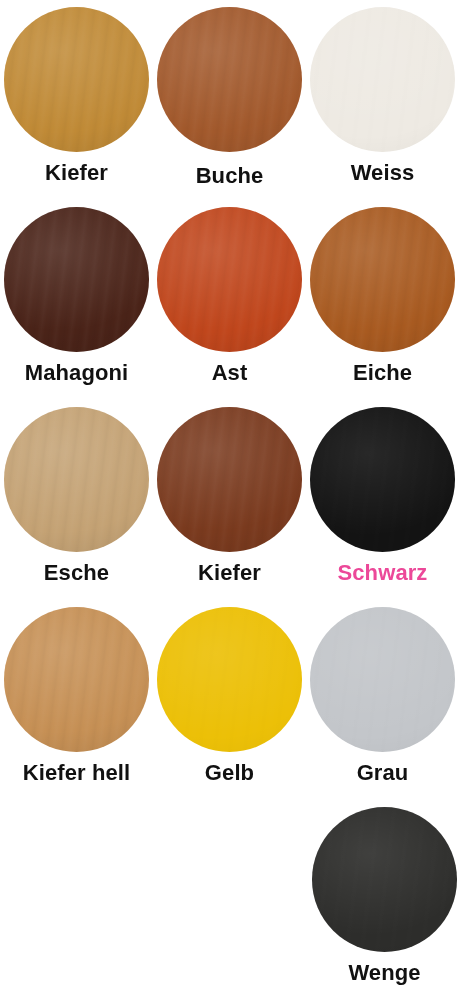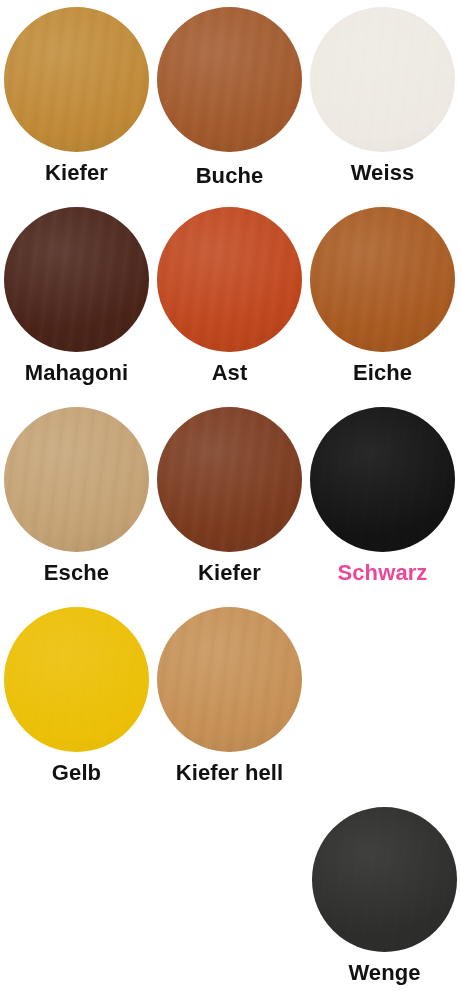--- a/index.html
+++ b/index.html
@@ -151,26 +151,30 @@
       <div class="swatch-label" style="color: rgb(17, 17, 17);">Kiefer</div>
     </div>
     <div class="swatch-cell">
       <div class="swatch-disc flat" style="background-color: rgb(19, 19, 19);"></div>
       <div class="swatch-label" style="color: #ec4899;">Schwarz</div>
     </div>
   </div>
 
   <div class="swatch-row">
     <div class="swatch-cell">
+      <div class="swatch-disc" style="background-color: rgb(198, 144, 85);"></div>
+      <div class="swatch-label" style="color: rgb(17, 17, 17);">Kiefer hell</div>
+    </div>
+    <div class="swatch-cell">
       <div class="swatch-disc flat" style="background-color: rgb(236, 192, 7);"></div>
       <div class="swatch-label" style="color: rgb(17, 17, 17);">Gelb</div>
     </div>
     <div class="swatch-cell">
-      <div class="swatch-disc" style="background-color: rgb(198, 144, 85);"></div>
-      <div class="swatch-label" style="color: rgb(17, 17, 17);">Kiefer hell</div>
+      <div class="swatch-disc flat" style="background-color: rgb(195, 198, 202);"></div>
+      <div class="swatch-label" style="color: rgb(17, 17, 17);">Grau</div>
     </div>
   </div>
 
   <div class="swatch-row last-row">
     <div class="swatch-cell">
       <div class="swatch-disc flat" style="background-color: rgb(45, 45, 43);"></div>
       <div class="swatch-label" style="color: rgb(17, 17, 17);">Wenge</div>
     </div>
   </div>
 

